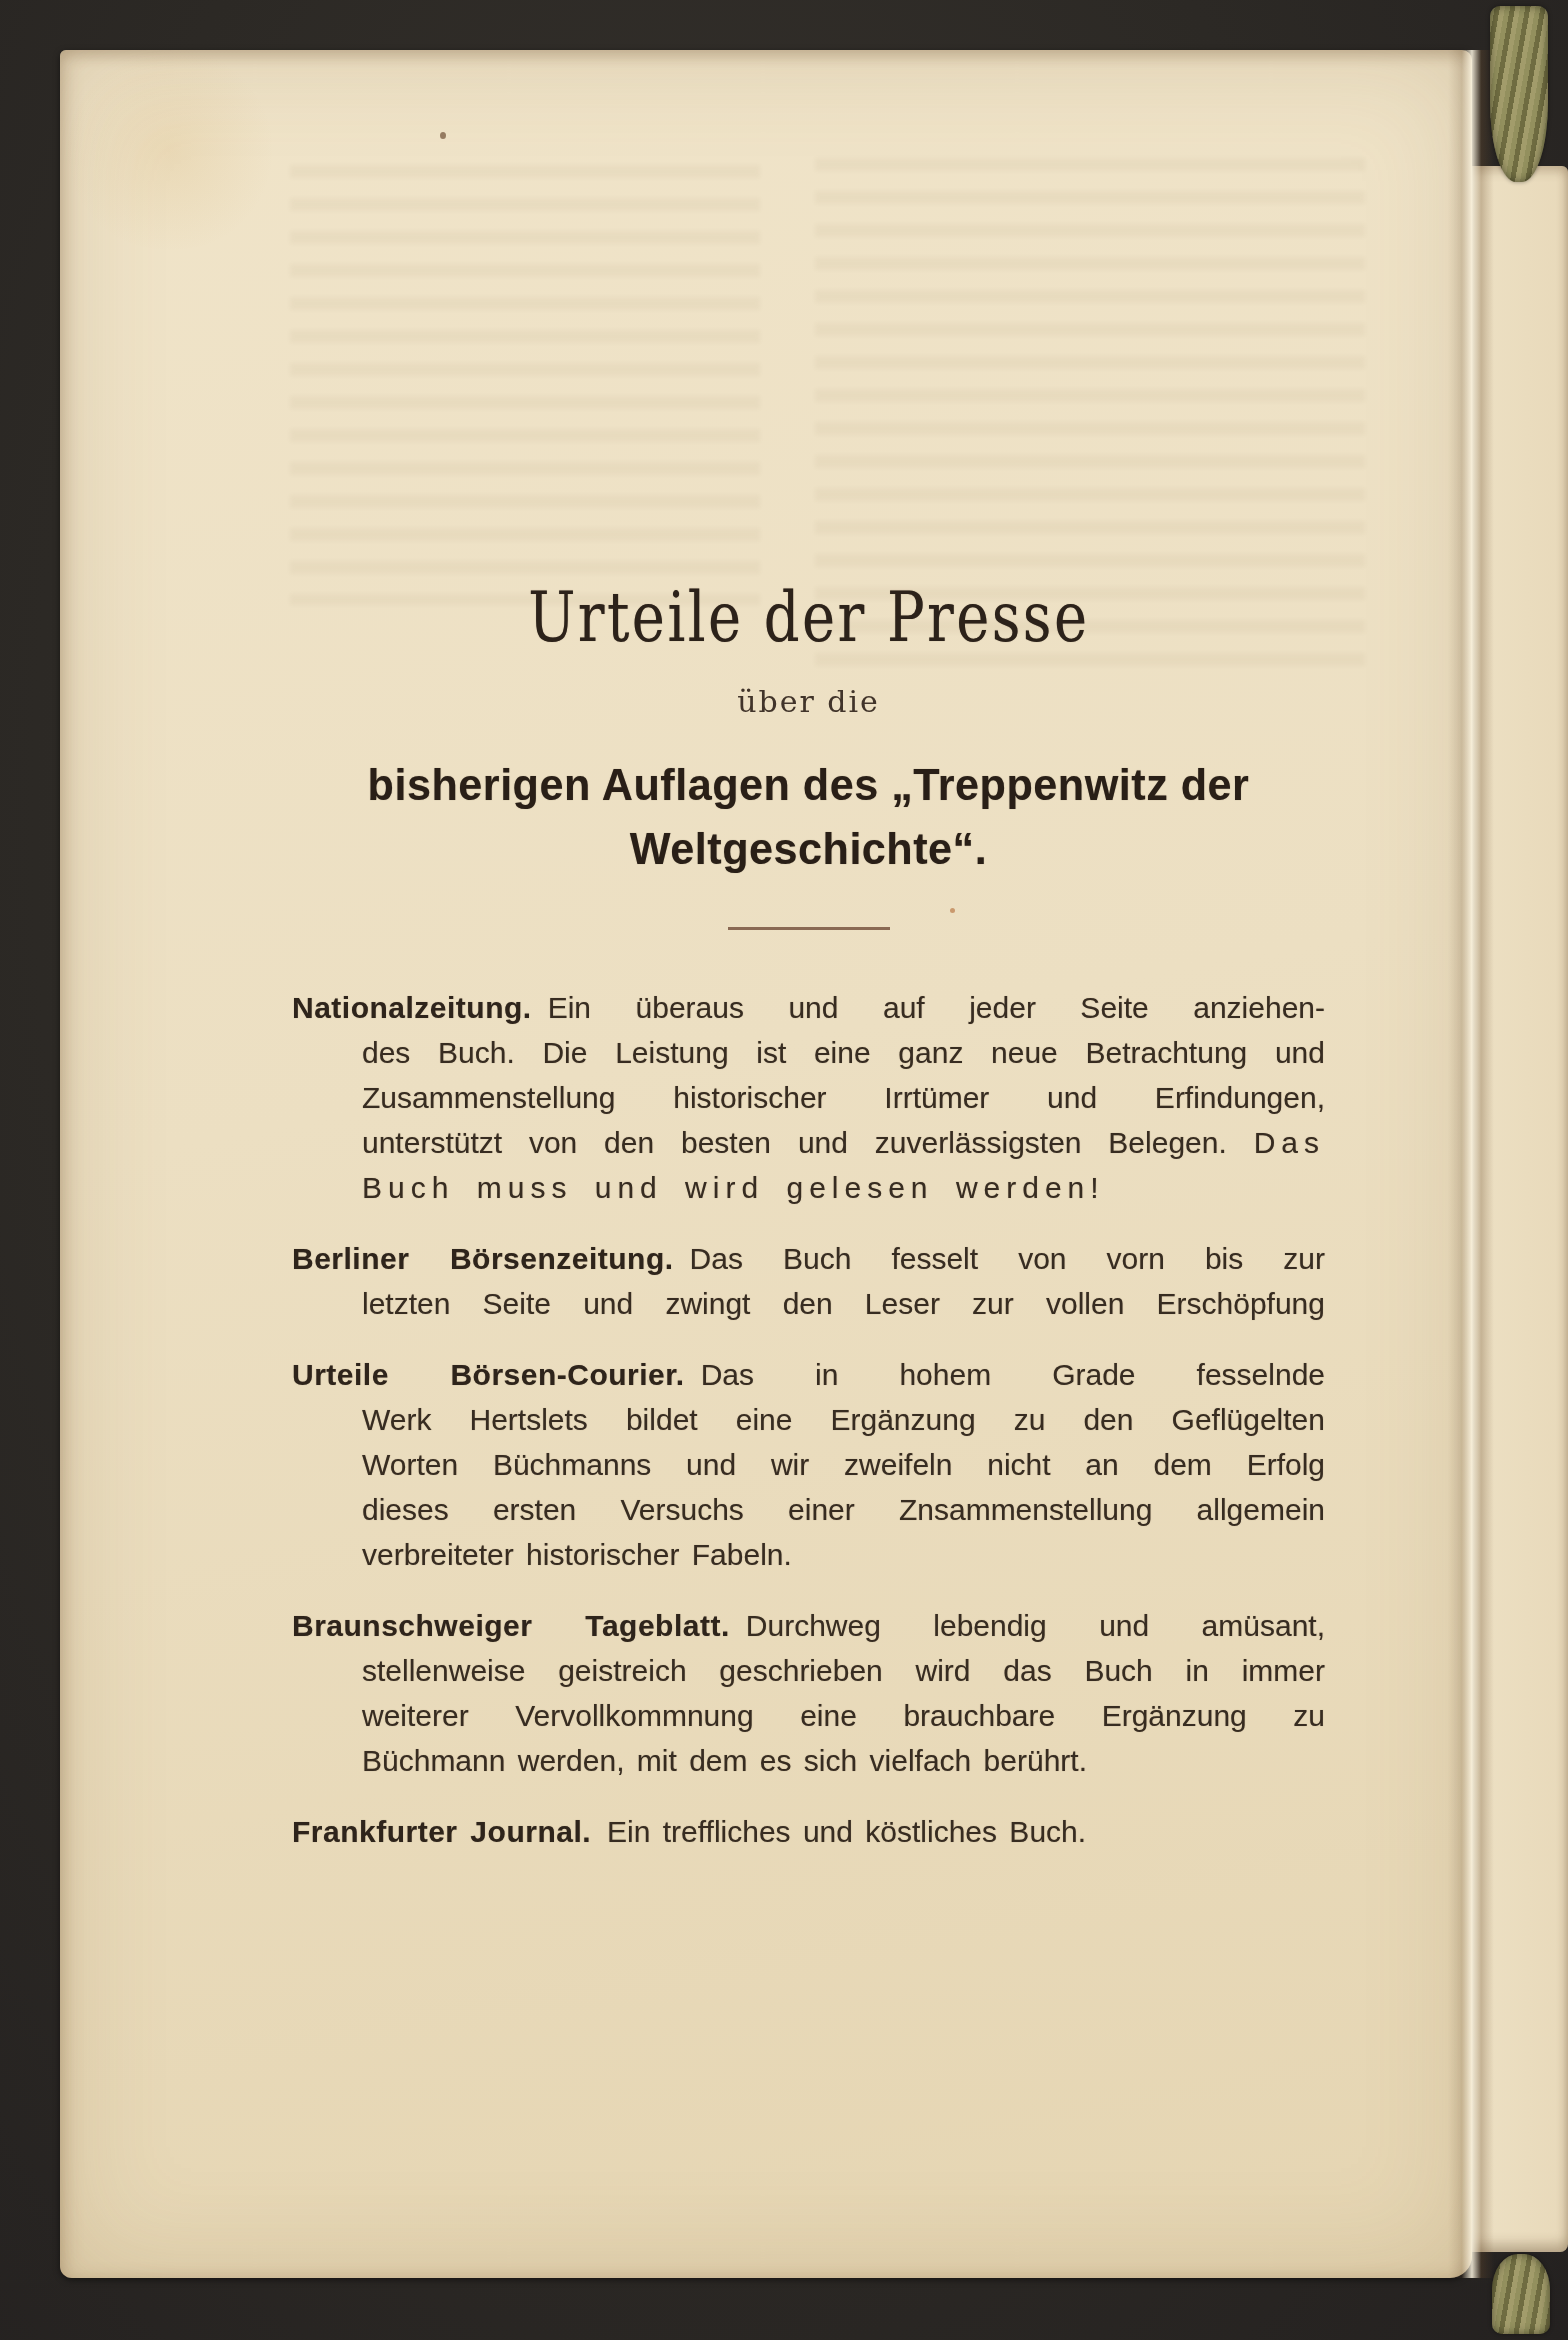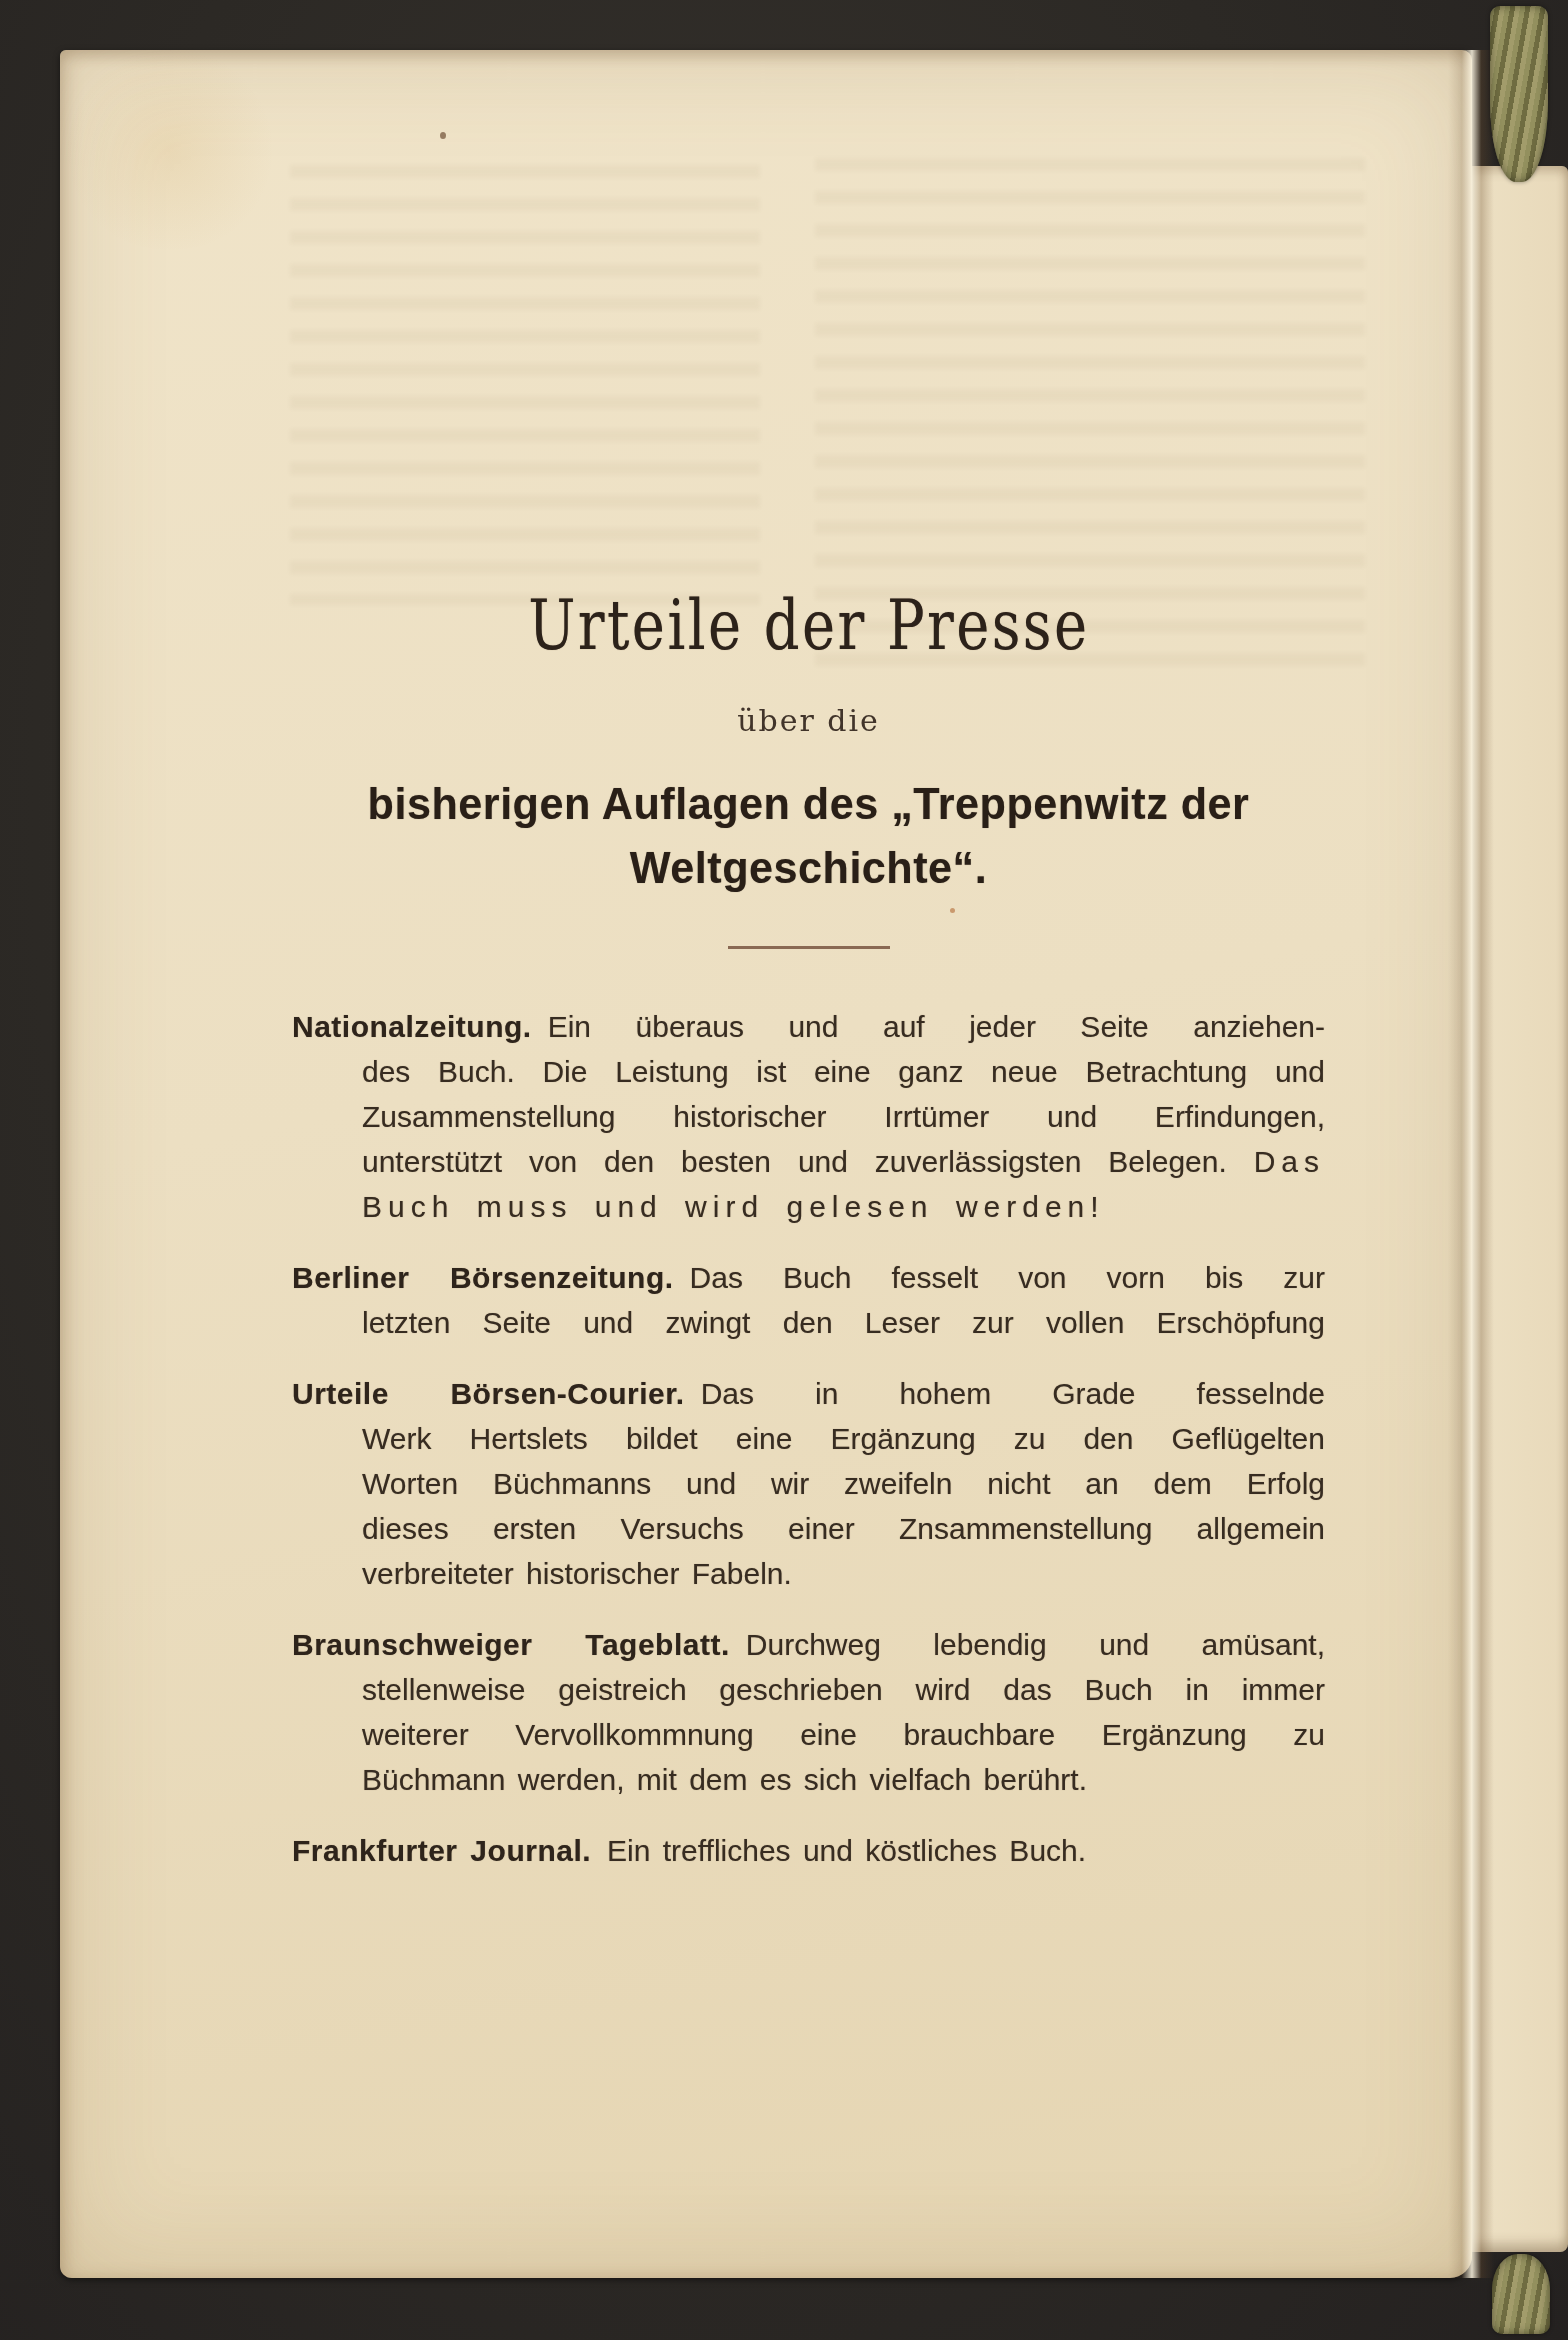--- a/index.html
+++ b/index.html
@@ -39,26 +39,26 @@
 
   .speck{position:absolute;border-radius:50%;}
   .p1{left:380px;top:82px;width:6px;height:7px;background:rgba(90,55,30,.6);}
   .p2{left:890px;top:858px;width:5px;height:5px;background:rgba(173,94,40,.55);}
   .s1{left:1180px;top:1990px;width:220px;height:200px;border-radius:50%;
       background:radial-gradient(circle, rgba(198,152,72,.14), rgba(198,152,72,0) 70%);}
 
   
   .col{position:absolute;left:232px;top:0;width:1033px;color:#372c21;}
 
-  .title{margin:8px;padding-top:532px;text-align:center;
+  .title{margin:0;padding-top:532px;text-align:center;
     font-family:"DejaVu Serif",serif;font-size:70px;line-height:70px;font-weight:normal;color:#2c221a;}
   .title .t{display:inline-block;transform:scaleX(.8);transform-origin:center;
     letter-spacing:3px;text-shadow:0 0 1px rgba(60,40,25,.45);}
 
-  .uberdie{margin-top:46px;text-align:center;font-family:"DejaVu Serif",serif;
+  .uberdie{margin-top:35px;text-align:center;font-family:"DejaVu Serif",serif;
     font-size:30px;line-height:30px;letter-spacing:2px;color:#41342a;}
 
   .edition{margin-top:36px;text-align:center;font-family:"Liberation Sans",sans-serif;
     font-weight:bold;font-size:45px;line-height:64px;color:#291f17;}
   .edl{display:block;transform:scaleX(.96);letter-spacing:.5px;text-shadow:0 0 1px rgba(50,35,20,.4);}
 
   .divider{width:162px;height:0;border-top:3px solid rgba(104,66,46,.75);margin:46px auto 0;}
 
   .review{margin:26px 0 0;padding-left:70px;font-family:Liberation Sans, sans-serif;
     font-size:30px;line-height:45px;word-spacing:4px;color:#372c21;

